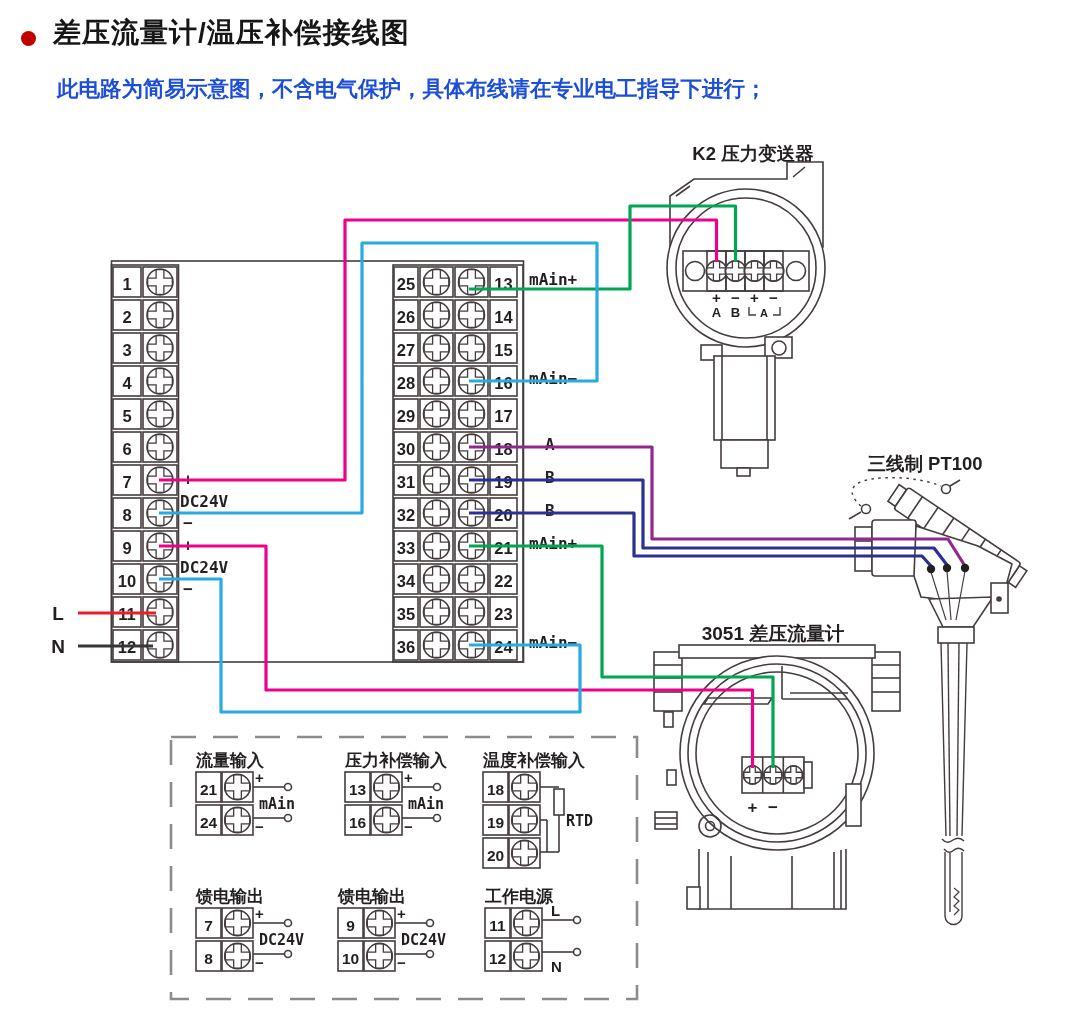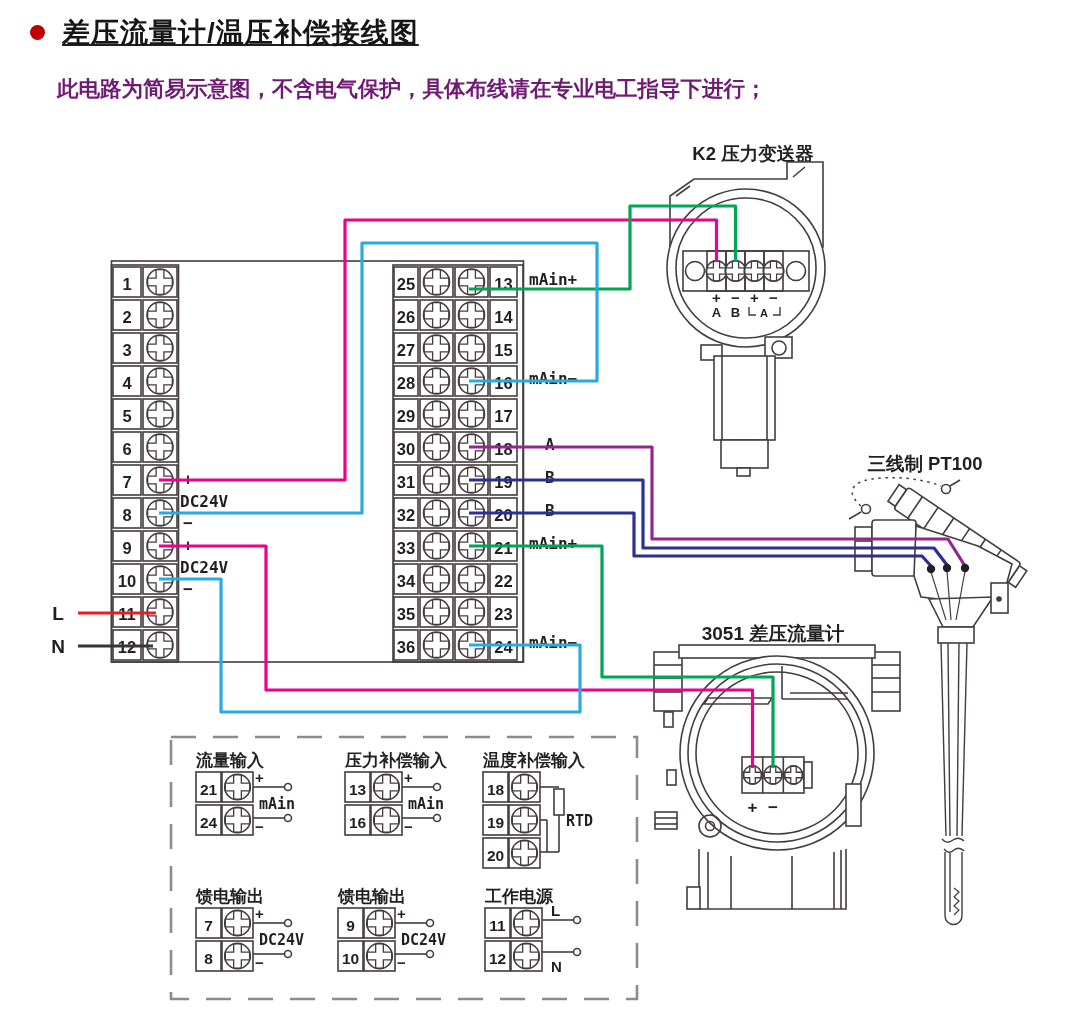--- a/index.html
+++ b/index.html
@@ -1,21 +1,21 @@
 <!DOCTYPE html>
 <html><head>
 <meta charset="utf-8">
 <style>
   html,body{margin:0;padding:0;background:#fff;}
   body{width:1080px;height:1013px;position:relative;overflow:hidden;
        font-family:"Liberation Sans","DejaVu Sans",sans-serif;color:#231f20;}
-  .header{position:absolute;left:30px;top:14px;display:flex;align-items:flex-start;text-decoration:underline;}
+  .header{position:absolute;left:21px;top:14px;display:flex;align-items:center;}
   .bullet{width:15px;height:15px;border-radius:50%;background:#c00000;margin-top:11px;}
   .title{font-size:28px;font-weight:bold;margin-left:17px;letter-spacing:1px;color:#161616;}
-  .subtitle{position:absolute;left:57px;top:74px;font-size:21.5px;font-weight:bold;color:#701a75;}
+  .subtitle{position:absolute;left:57px;top:74px;font-size:21.5px;font-weight:bold;color:#1d4ed8;}
   svg{position:absolute;left:0;top:0;}
   svg text{fill:#231f20;}
   .t-cjk{font-family:"Liberation Sans","DejaVu Sans",sans-serif;font-weight:bold;}
   .t-mono{font-family:"DejaVu Sans Mono","Liberation Mono",monospace;font-weight:bold;}
 </style>
 </head>
 <body>
 
 <div class="header">
   <span class="bullet" style="background: rgb(192, 0, 0);"></span>

